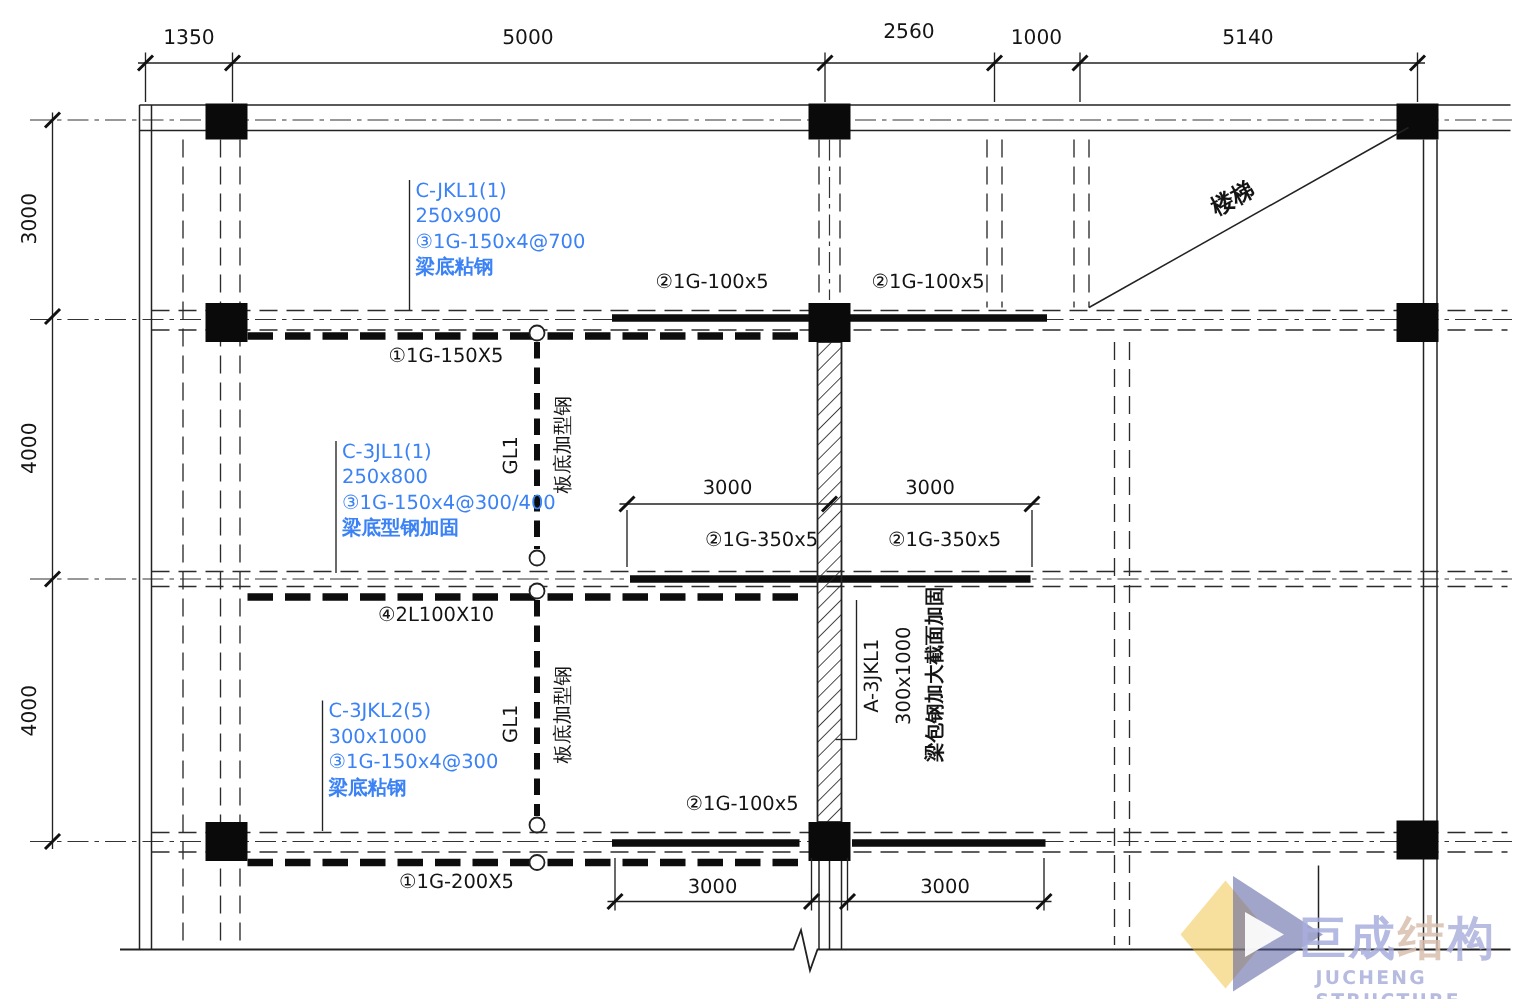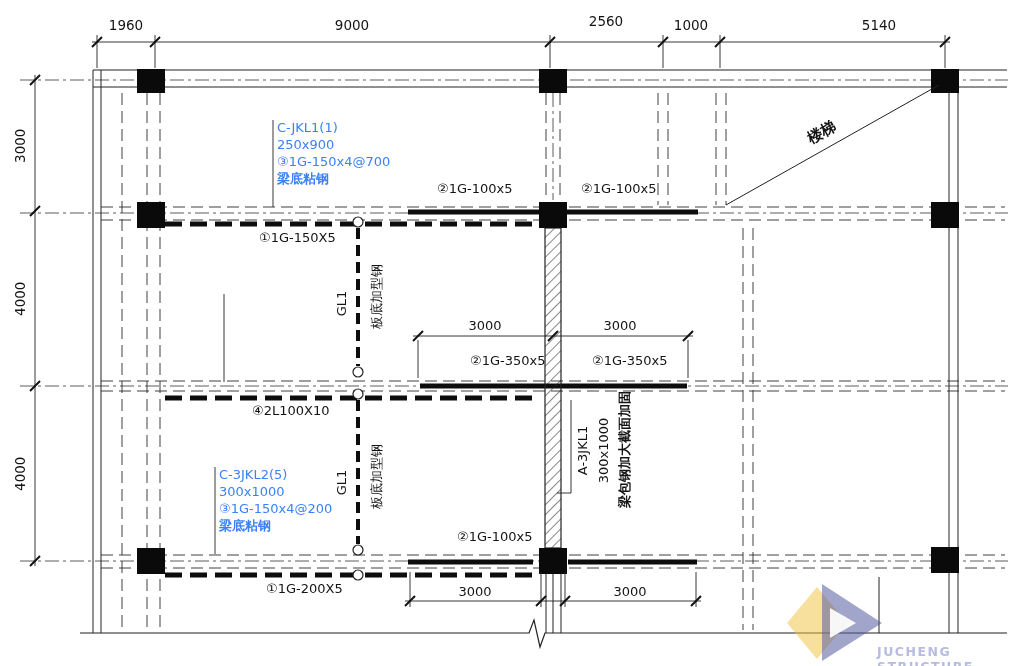--- a/index.html
+++ b/index.html
@@ -158,47 +158,53 @@
       <line x1="691" y1="606" x2="701" y2="596"></line>
     </g>
 
     <g>
       <polygon points="817,587 847,623 817,659 787,623" fill="#f0c23c" opacity="0.5"></polygon>
       <polygon points="822,584 882,623 822,661" fill="#565b9f" opacity="0.55"></polygon>
       <polygon points="830,608 856,623 830,638" fill="#ffffff" opacity="0.92"></polygon>
     </g>
   </svg>
 
-  <div class="t c dim" style="left:96px;top:18px;width:60px">1960</div>
-  <div class="t c dim" style="left:322px;top:18px;width:60px">9000</div>
+  <div class="t c dim" style="left:96px;top:18px;width:60px">1350</div>
+  <div class="t c dim" style="left:322px;top:18px;width:60px">5000</div>
   <div class="t c dim" style="left:576px;top:14px;width:60px">2560</div>
   <div class="t c dim" style="left:661px;top:18px;width:60px">1000</div>
-  <div class="t c dim" style="left:849px;top:18px;width:60px">5140</div>
+  <div class="t c dim" style="left:802px;top:18px;width:60px">5140</div>
 
   <div class="t c dim rot" style="left:-9px;top:138px;width:60px">3000</div>
   <div class="t c dim rot" style="left:-9px;top:291px;width:60px">4000</div>
   <div class="t c dim rot" style="left:-9px;top:466px;width:60px">4000</div>
 
   <div class="t c" style="left:455px;top:319px;width:60px">3000</div>
   <div class="t c" style="left:590px;top:319px;width:60px">3000</div>
   <div class="t c" style="left:445px;top:585px;width:60px">3000</div>
   <div class="t c" style="left:600px;top:585px;width:60px">3000</div>
 
   <div class="blk" style="left:277px;top:119px">
     <div>C-JKL1(1)</div>
     <div>250x900</div>
     <div>③1G-150x4@700</div>
     <div class="b">梁底粘钢</div>
   </div>
 
+  <div class="blk" style="left:228px;top:293px">
+    <div>C-3JL1(1)</div>
+    <div>250x800</div>
+    <div>③1G-150x4@300/400</div>
+    <div class="b">梁底型钢加固</div>
+  </div>
 
   <div class="blk" style="left:219px;top:466px">
     <div>C-3JKL2(5)</div>
     <div>300x1000</div>
-    <div>③1G-150x4@200</div>
+    <div>③1G-150x4@300</div>
     <div class="b">梁底粘钢</div>
   </div>
 
   <div class="t" style="left:437px;top:182px">②1G-100x5</div>
   <div class="t" style="left:581px;top:182px">②1G-100x5</div>
   <div class="t" style="left:259px;top:231px">①1G-150X5</div>
   <div class="t" style="left:470px;top:354px">②1G-350x5</div>
   <div class="t" style="left:592px;top:354px">②1G-350x5</div>
   <div class="t" style="left:252px;top:404px">④2L100X10</div>
   <div class="t" style="left:457px;top:530px">②1G-100x5</div>
@@ -208,15 +214,18 @@
   <div class="t c rot" style="left:337px;top:289px;width:80px">板底加型钢</div>
   <div class="t c rot" style="left:322px;top:475px;width:40px">GL1</div>
   <div class="t c rot" style="left:337px;top:469px;width:80px">板底加型钢</div>
 
   <div class="t c rot" style="left:538px;top:443px;width:90px">A-3JKL1</div>
   <div class="t c rot" style="left:559px;top:443px;width:90px">300x1000</div>
   <div class="t c rot b" style="left:565px;top:442px;width:120px">梁包钢加大截面加固</div>
 
   <div class="t c b" style="left:800px;top:124px;width:44px;font-size:15px;transform:rotate(-29deg)">楼梯</div>
 
+  <div class="logo-cn" style="left:866px;top:605px">
+    <span style="color:#a9aedd">巨成</span><span style="color:#d9bfae">结</span><span style="color:#aeb2de">构</span>
+  </div>
   <div class="logo-en" style="left:877px;top:644px;color:#b0b4dc">JUCHENG STRUCTURE</div>
 
 </div>
 
 </body></html>

